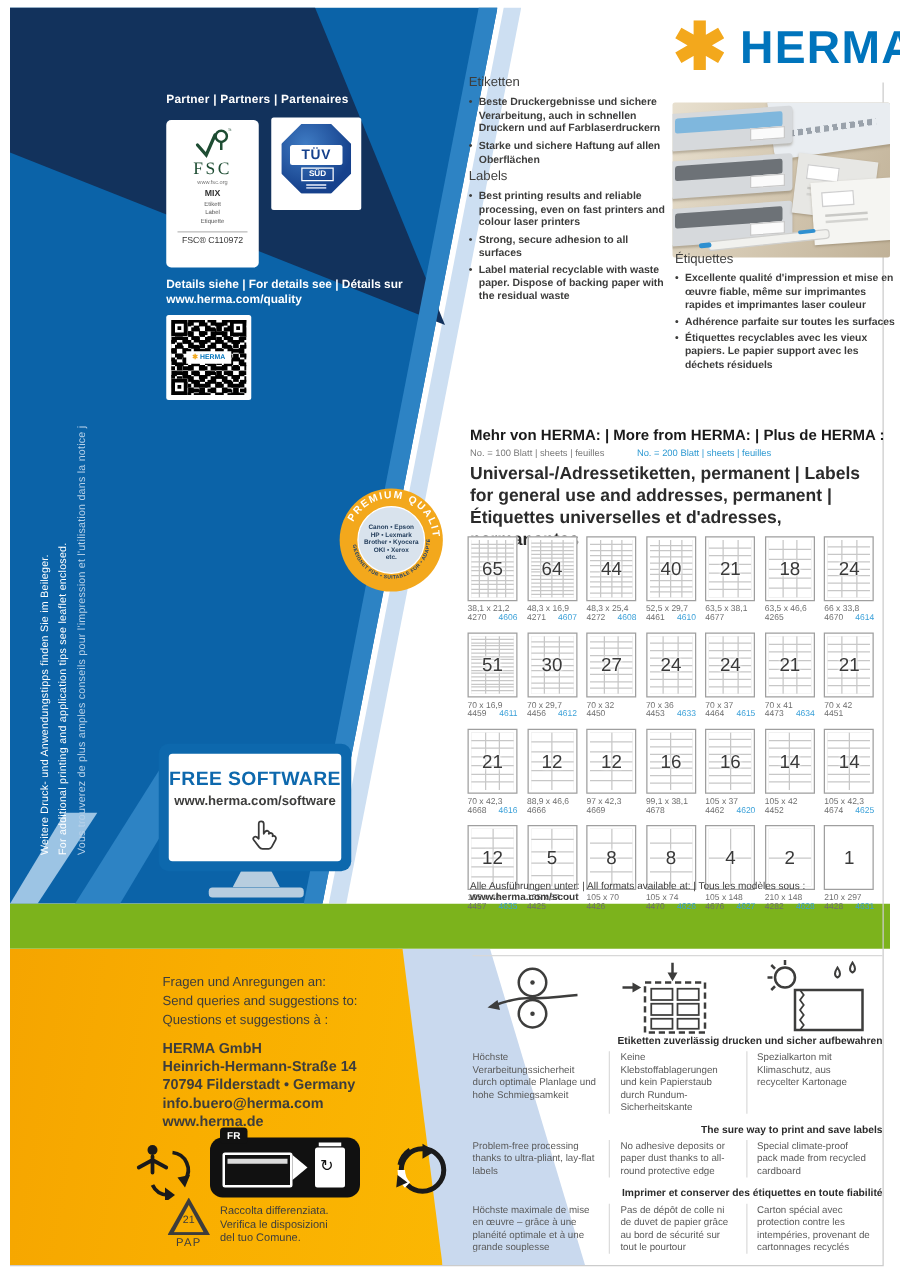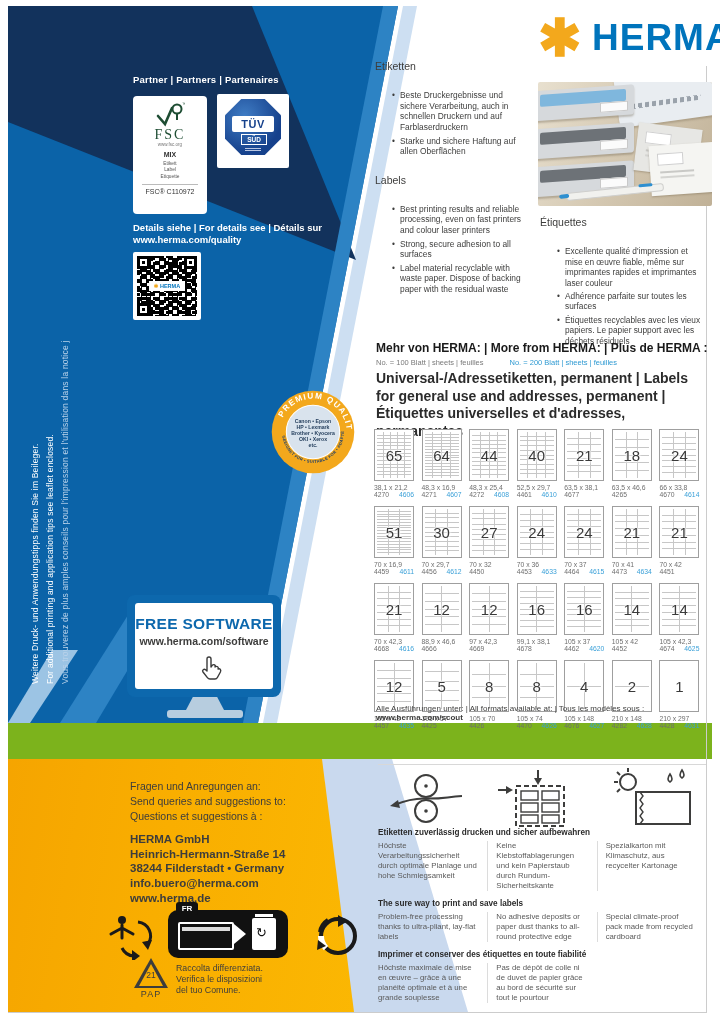--- a/index.html
+++ b/index.html
@@ -97,26 +97,26 @@
   .stand{left:186px;top:697px;width:38px;height:13px;background:#b7cddf;
          clip-path:polygon(18% 0,82% 0,100% 100%,0 100%);}
   .base{left:167px;top:710px;width:76px;height:8px;background:#b7cddf;border-radius:3px;}
 
   
   .badge{left:270px;top:389px;width:86px;height:86px;}
 
   
   .col{position:absolute;font-size:8.4px;line-height:1.26;color:#3d3d3c;}
   .col h3{margin:0 0 3px 0;font-size:10.5px;font-weight:400;color:#3d3d3c;}
-  .col ul{margin:17px;padding:0;list-style:none;}
+  .col ul{margin:0;padding:0;list-style:none;font-weight:bold;}
   .col li{position:relative;padding-left:8px;margin-bottom:3px;}
   .col li::before{content:"\2022";position:absolute;left:0;top:0;}
   .sec2{margin-top:10px;}
   .de-en{left:375px;top:60px;width:164px;}
-  .fr{left:540px;top:216px;width:178px;font-size:8.3px;}
+  .fr{left:540px;top:201px;width:178px;font-size:8.3px;}
 
   
   .more-head{left:376px;top:341px;font-size:12px;font-weight:800;color:#1a1a1a;}
   .more-note{left:376px;top:358px;font-size:7.5px;color:#7a7a7a;}
   .more-note .blue{color:#2f9ad2;margin-left:26px;}
   .more-sub{left:376px;top:370px;width:332px;font-size:14px;font-weight:700;color:#2b2b2b;line-height:1.25;}
   .grid{left:374px;top:395px;width:333px;display:grid;grid-template-columns:repeat(7,1fr);grid-auto-rows:77px;}
   .cell{position:relative;margin-top:34px;}
   .thumb{position:relative;width:40px;height:52px;background:#fff;border:1px solid #9f9f9f;
          padding:2px;box-sizing:border-box;}
@@ -126,21 +126,21 @@
          font-size:15px;color:#3a3a3a;text-shadow:0 0 3px #fff,0 0 3px #fff,0 0 3px #fff;}
   .psize{margin-top:3px;font-size:6.8px;color:#6e6e6e;white-space:nowrap;}
   .pnos{display:flex;width:40px;font-size:6.8px;color:#6e6e6e;}
   .pnos .n2{margin-left:auto;color:#3aa0d8;}
   .more-foot{left:376px;top:704px;font-size:8px;color:#3d3d3c;}
   .more-foot b{font-weight:800;}
 
   
   .icons svg{position:absolute;}
   .info{left:378px;top:828px;width:328px;}
-  .info h4{margin:0 0 4px 0;font-size:8.2px;font-weight:800;color:#2b2b2b;}
+  .info h4{margin:0 0 4px 0;font-size:8.2px;font-weight:800;color:#2b2b2b;text-align:right;}
   .irow{display:flex;margin-bottom:8px;}
   .irow .icol{width:33.33%;box-sizing:border-box;padding-right:10px;font-size:7.8px;line-height:1.28;color:#5a5a5a;}
   .irow .icol + .icol{border-left:1px solid #dcdcdc;padding-left:8px;}
 
   
   .contact-intro{left:130px;top:779px;font-size:10.5px;line-height:1.42;color:#3d3d3c;}
   .contact-addr{left:130px;top:832px;font-size:11.5px;font-weight:800;line-height:1.28;color:#3d3d3c;}
   .pap{left:131px;top:958px;width:40px;text-align:center;}
   .pap .tri{width:34px;height:30px;margin:0 auto;clip-path:polygon(50% 0,100% 100%,0 100%);background:#3d3d3c;
             position:relative;}
@@ -1321,32 +1321,33 @@
     <h4>The sure way to print and save labels</h4>
     <div class="irow">
       <div class="icol">Problem-free processing thanks to ultra-pliant, lay-flat labels</div>
       <div class="icol">No adhesive deposits or paper dust thanks to all-round protective edge</div>
       <div class="icol">Special climate-proof pack made from recycled cardboard</div>
     </div>
     <h4>Imprimer et conserver des étiquettes en toute fiabilité</h4>
     <div class="irow">
       <div class="icol">Höchste maximale de mise en œuvre – grâce à une planéité optimale et à une grande souplesse</div>
       <div class="icol">Pas de dépôt de colle ni de duvet de papier grâce au bord de sécurité sur tout le pourtour</div>
+      <div class="icol">Carton spécial avec protection contre les intempéries, provenant de cartonnages recyclés</div>
     </div>
   </div>
 
   <div class="abs contact-intro">
     <div>Fragen und Anregungen an:</div>
     <div>Send queries and suggestions to:</div>
     <div>Questions et suggestions à :</div>
   </div>
   <div class="abs contact-addr">
     <div>HERMA GmbH</div>
     <div>Heinrich-Hermann-Straße 14</div>
-    <div>38244 Filderstadt • Germany</div>
+    <div>70794 Filderstadt • Germany</div>
     <div>info.buero@herma.com</div>
     <div>www.herma.de</div>
   </div>
 
   <svg style="left:104px;top:912px;position:absolute" width="52" height="48" viewBox="0 0 52 48">
     <circle cx="18" cy="8" r="4" fill="#1a1a1a"></circle>
     <path d="M18 13 L18 26 M18 16 L7 22 M18 16 L29 22" stroke="#1a1a1a" stroke-width="3" fill="none" stroke-linecap="round"></path>
     <path d="M34 10 a 14 14 0 0 1 10 22" fill="none" stroke="#1a1a1a" stroke-width="3"></path>
     <path d="M48 28 L44 38 L38 30 Z" fill="#1a1a1a"></path>
     <path d="M30 44 a 14 14 0 0 1 -12 -8" fill="none" stroke="#1a1a1a" stroke-width="3"></path>

